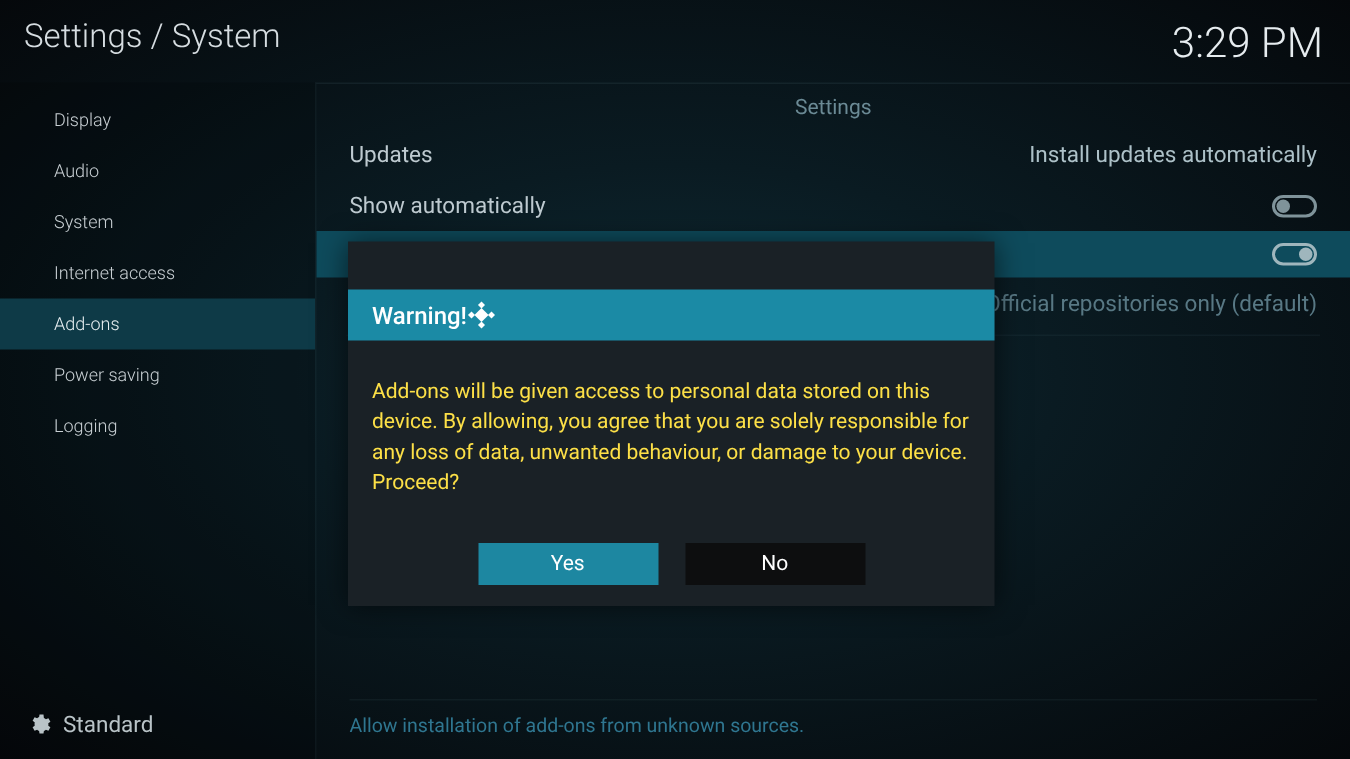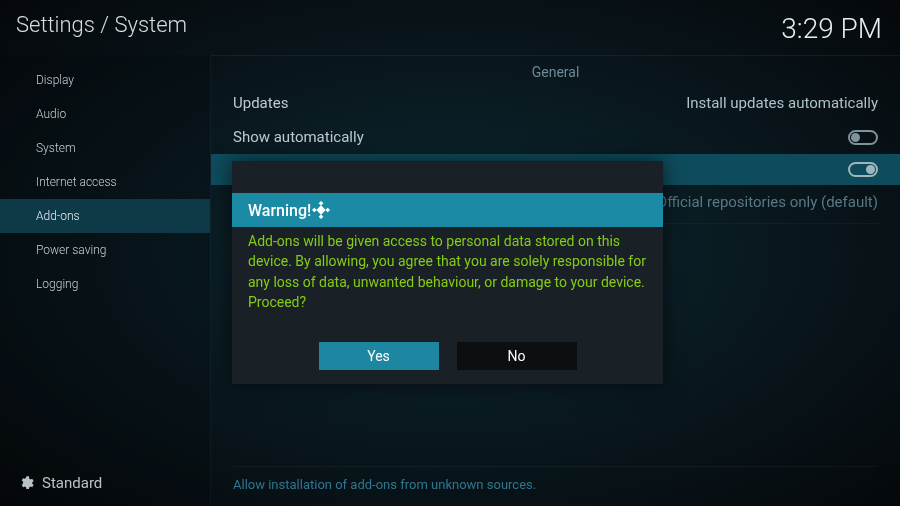--- a/index.html
+++ b/index.html
@@ -132,24 +132,24 @@
     justify-content: flex-start;
     align-items: center;
     font-size: 16px;
     font-weight: 500;
     margin-top: 32px;
   }
   .kodi-icon {
     width: 20px; height: 20px;
   }
   .dialog-body {
-    padding: 4px 16px 14px;
+    padding: 24px 16px 14px;
     font-size: 14px;
     line-height: 1.45;
-    color: #84cc16;
+    color: #fde047;
     border-radius: 28px;
   }
   .dialog-actions {
     display: flex;
     gap: 18px;
     justify-content: center;
     padding: 16px 16px 14px;
   }
   .dlg-btn {
     width: 120px;
@@ -182,21 +182,21 @@
 
     <div class="sidebar-footer">
       <svg class="gear" viewBox="0 0 24 24">
         <path fill="#b9c3c7" d="M12 8a4 4 0 1 0 0 8 4 4 0 0 0 0-8zm9.4 4a7.6 7.6 0 0 0-.1-1.2l2.1-1.6-2-3.4-2.5.9a7.5 7.5 0 0 0-2-1.2L16.5 2h-4l-.4 2.5a7.5 7.5 0 0 0-2 1.2l-2.5-.9-2 3.4 2.1 1.6A7.6 7.6 0 0 0 7.6 12c0 .4 0 .8.1 1.2l-2.1 1.6 2 3.4 2.5-.9c.6.5 1.3.9 2 1.2l.4 2.5h4l.4-2.5c.7-.3 1.4-.7 2-1.2l2.5.9 2-3.4-2.1-1.6c.1-.4.1-.8.1-1.2z"></path>
       </svg>
       <span>Standard</span>
     </div>
   </div>
 
   <div class="content">
-    <div class="section-header">General</div>
+    <div class="section-header">Settings</div>
 
     <div class="setting-row">
       <span>Updates</span>
       <span class="setting-value">Install updates automatically</span>
     </div>
 
     <div class="setting-row">
       <span>Show automatically</span>
       <span class="toggle off"></span>
     </div>

